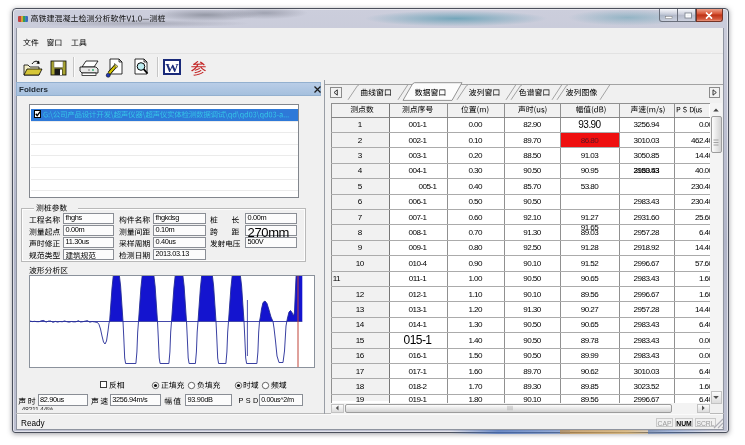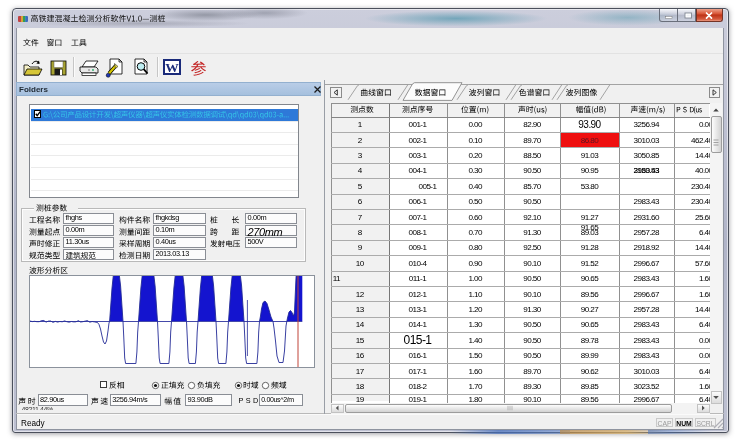--- a/index.html
+++ b/index.html
@@ -364,21 +364,21 @@
       <path d="M177 2.8 v4.5 M179 2.8 v4.5 M181 2.8 v4.5" stroke="#aaa" stroke-width="0.8"></path>
     </svg>
     <div style="position:absolute;left:710px;top:403.5px;width:12px;height:9.5px;background:#f0f0f0;"></div>
     <div style="color:#000;position:absolute;white-space:nowrap;left:19px;top:84.5px;font-size:8px;letter-spacing:-0.35px;font-weight:bold;color:#1f2933;letter-spacing:0;">Folders</div>
     <div style="color:#000;position:absolute;white-space:nowrap;left:21px;top:418.5px;font-size:8.2px;letter-spacing:-0.35px;letter-spacing:0;">Ready</div>
     <div style="color:#000;position:absolute;white-space:nowrap;left:65.5px;top:214px;font-size:7.4px;letter-spacing:-0.35px;">fhghs</div>
     <div style="color:#000;position:absolute;white-space:nowrap;left:155.5px;top:214px;font-size:7.4px;letter-spacing:-0.35px;">fhgkdsg</div>
     <div style="color:#000;position:absolute;white-space:nowrap;left:247.5px;top:214px;font-size:7.4px;letter-spacing:-0.35px;">0.00m</div>
     <div style="color:#000;position:absolute;white-space:nowrap;left:65.5px;top:226px;font-size:7.4px;letter-spacing:-0.35px;">0.00m</div>
     <div style="color:#000;position:absolute;white-space:nowrap;left:155.5px;top:226px;font-size:7.4px;letter-spacing:-0.35px;">0.10m</div>
-    <div style="color:#000;position:absolute;white-space:nowrap;left:247.5px;top:226px;font-size:11px;letter-spacing:-0.35px;font-style:italic;">270mm</div>
+    <div style="color:#000;position:absolute;white-space:nowrap;left:247.5px;top:226px;font-size:13px;letter-spacing:-0.35px;">270mm</div>
     <div style="color:#000;position:absolute;white-space:nowrap;left:65.5px;top:238px;font-size:7.4px;letter-spacing:-0.35px;">11.30us</div>
     <div style="color:#000;position:absolute;white-space:nowrap;left:155.5px;top:238px;font-size:7.4px;letter-spacing:-0.35px;">0.40us</div>
     <div style="color:#000;position:absolute;white-space:nowrap;left:247.5px;top:238px;font-size:7.4px;letter-spacing:-0.35px;">500V</div>
     <div style="color:#000;position:absolute;white-space:nowrap;left:155.5px;top:250px;font-size:7.4px;letter-spacing:-0.35px;">2013.03.13</div>
     <div style="color:#000;position:absolute;white-space:nowrap;left:40px;top:396px;font-size:7.4px;letter-spacing:-0.35px;">82.90us</div>
     <div style="color:#000;position:absolute;white-space:nowrap;left:112.3px;top:396px;font-size:7.4px;letter-spacing:-0.35px;">3256.94m/s</div>
     <div style="color:#000;position:absolute;white-space:nowrap;left:187.5px;top:396px;font-size:7.4px;letter-spacing:-0.35px;">93.90dB</div>
     <div style="color:#000;position:absolute;white-space:nowrap;left:261.3px;top:396.3px;font-size:7.0px;letter-spacing:-0.35px;">0.00us^2/m</div>
     <div style="color:#000;position:absolute;white-space:nowrap;left:238.5px;top:396.8px;font-size:7.3px;letter-spacing:-0.35px;letter-spacing:0.2px;">P S D</div>
     <svg width="745" height="445" style="position:absolute;left:0;top:0;z-index:60;pointer-events:none">

